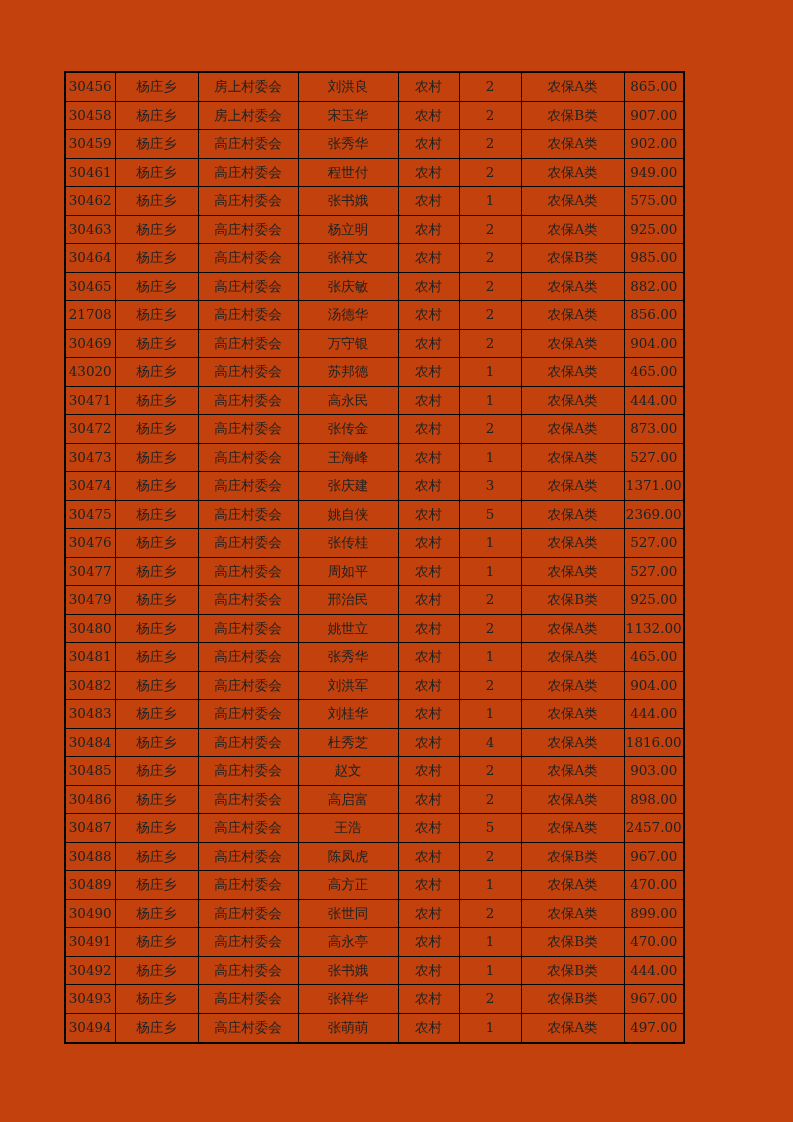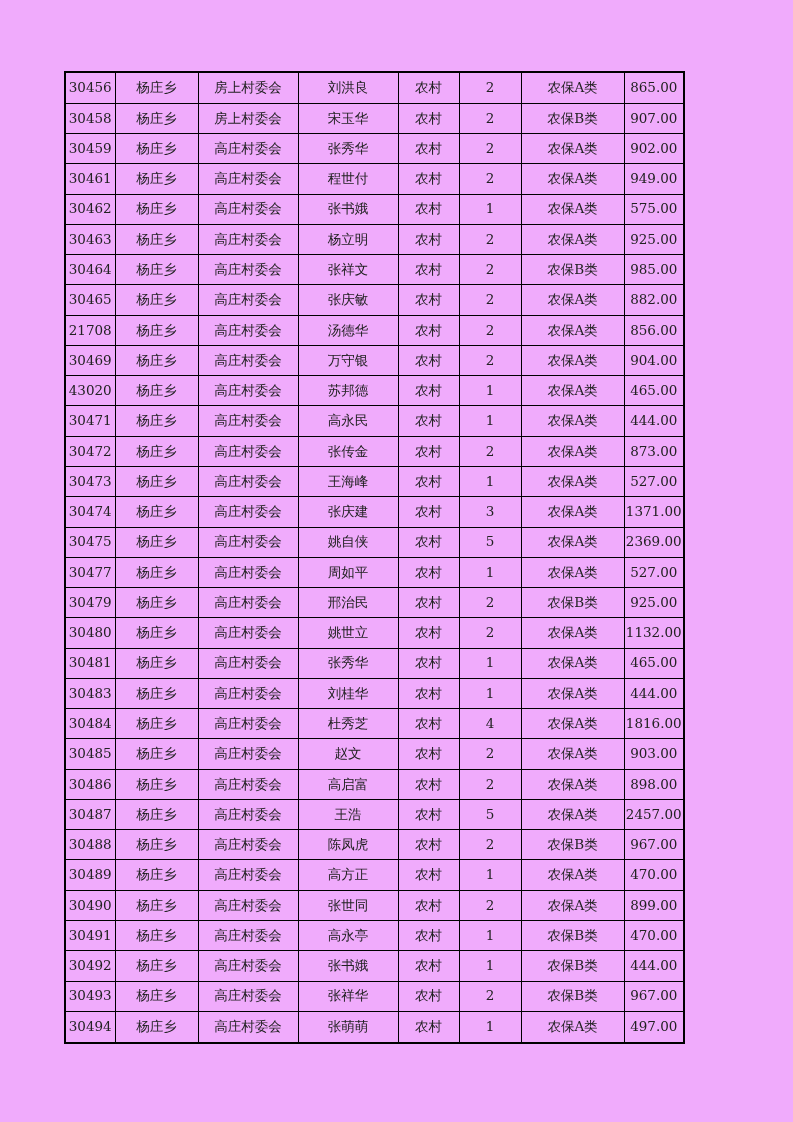--- a/index.html
+++ b/index.html
@@ -4,21 +4,21 @@
 <style>
   html, body {
     margin: 0;
     padding: 0;
     background: #ffffff;
   }
   .page {
     position: relative;
     width: 793px;
     height: 1122px;
-    background: #f0abfc;
+    background: #c2410c;
     overflow: hidden;
     font-family: "DejaVu Serif", "Liberation Serif", serif;
   }
   .doc-table {
     position: absolute;
     left: 64px;
     top: 71px;
     width: 619px;
     height: 973px;
     border-collapse: collapse;
@@ -215,20 +215,30 @@
           <td>30475</td>
           <td>杨庄乡</td>
           <td>高庄村委会</td>
           <td>姚自侠</td>
           <td>农村</td>
           <td>5</td>
           <td>农保A类</td>
           <td>2369.00</td>
         </tr>
         <tr>
+          <td>30476</td>
+          <td>杨庄乡</td>
+          <td>高庄村委会</td>
+          <td>张传桂</td>
+          <td>农村</td>
+          <td>1</td>
+          <td>农保A类</td>
+          <td>527.00</td>
+        </tr>
+        <tr>
           <td>30477</td>
           <td>杨庄乡</td>
           <td>高庄村委会</td>
           <td>周如平</td>
           <td>农村</td>
           <td>1</td>
           <td>农保A类</td>
           <td>527.00</td>
         </tr>
         <tr>
@@ -253,20 +263,30 @@
         </tr>
         <tr>
           <td>30481</td>
           <td>杨庄乡</td>
           <td>高庄村委会</td>
           <td>张秀华</td>
           <td>农村</td>
           <td>1</td>
           <td>农保A类</td>
           <td>465.00</td>
+        </tr>
+        <tr>
+          <td>30482</td>
+          <td>杨庄乡</td>
+          <td>高庄村委会</td>
+          <td>刘洪军</td>
+          <td>农村</td>
+          <td>2</td>
+          <td>农保A类</td>
+          <td>904.00</td>
         </tr>
         <tr>
           <td>30483</td>
           <td>杨庄乡</td>
           <td>高庄村委会</td>
           <td>刘桂华</td>
           <td>农村</td>
           <td>1</td>
           <td>农保A类</td>
           <td>444.00</td>

